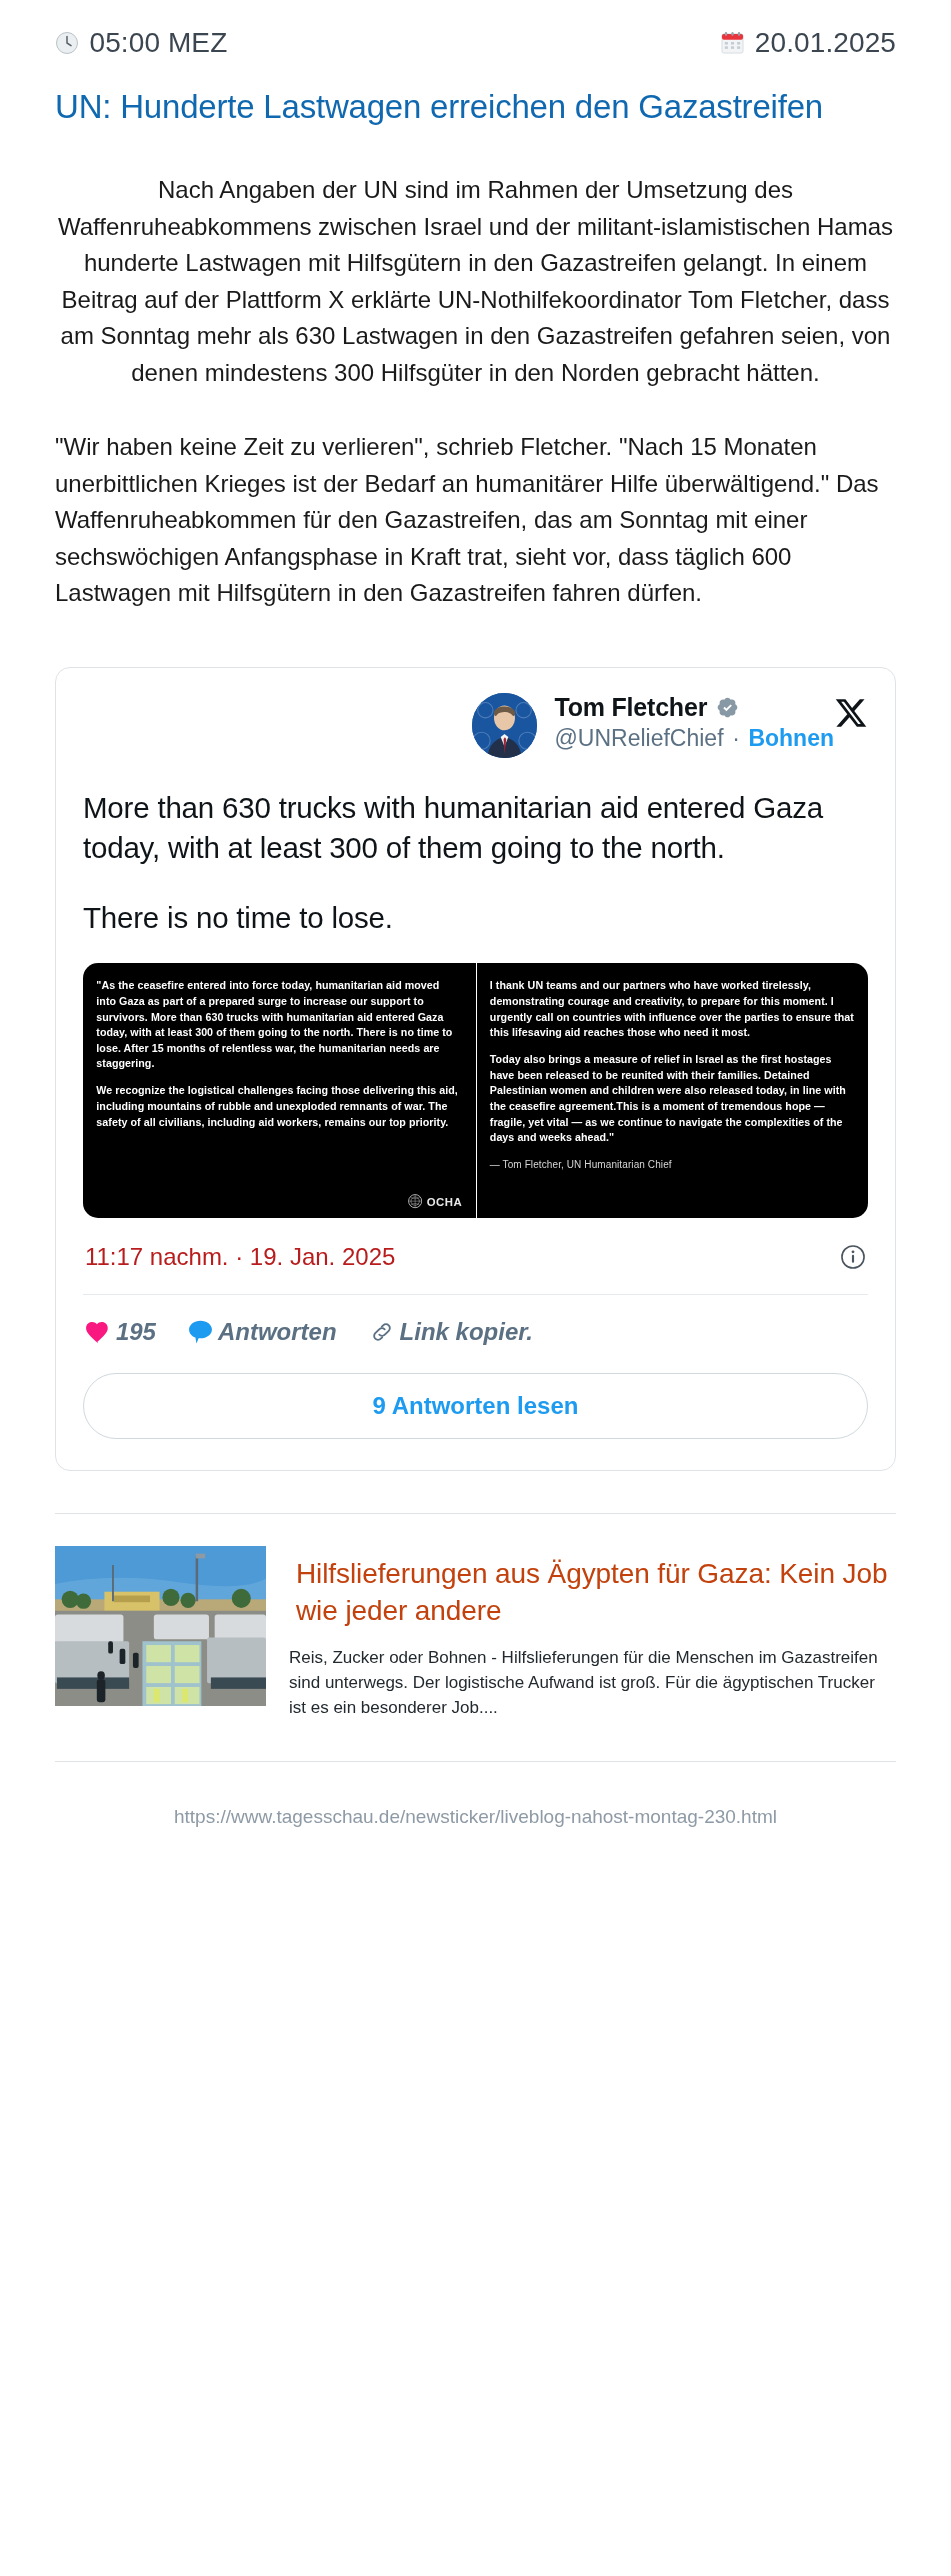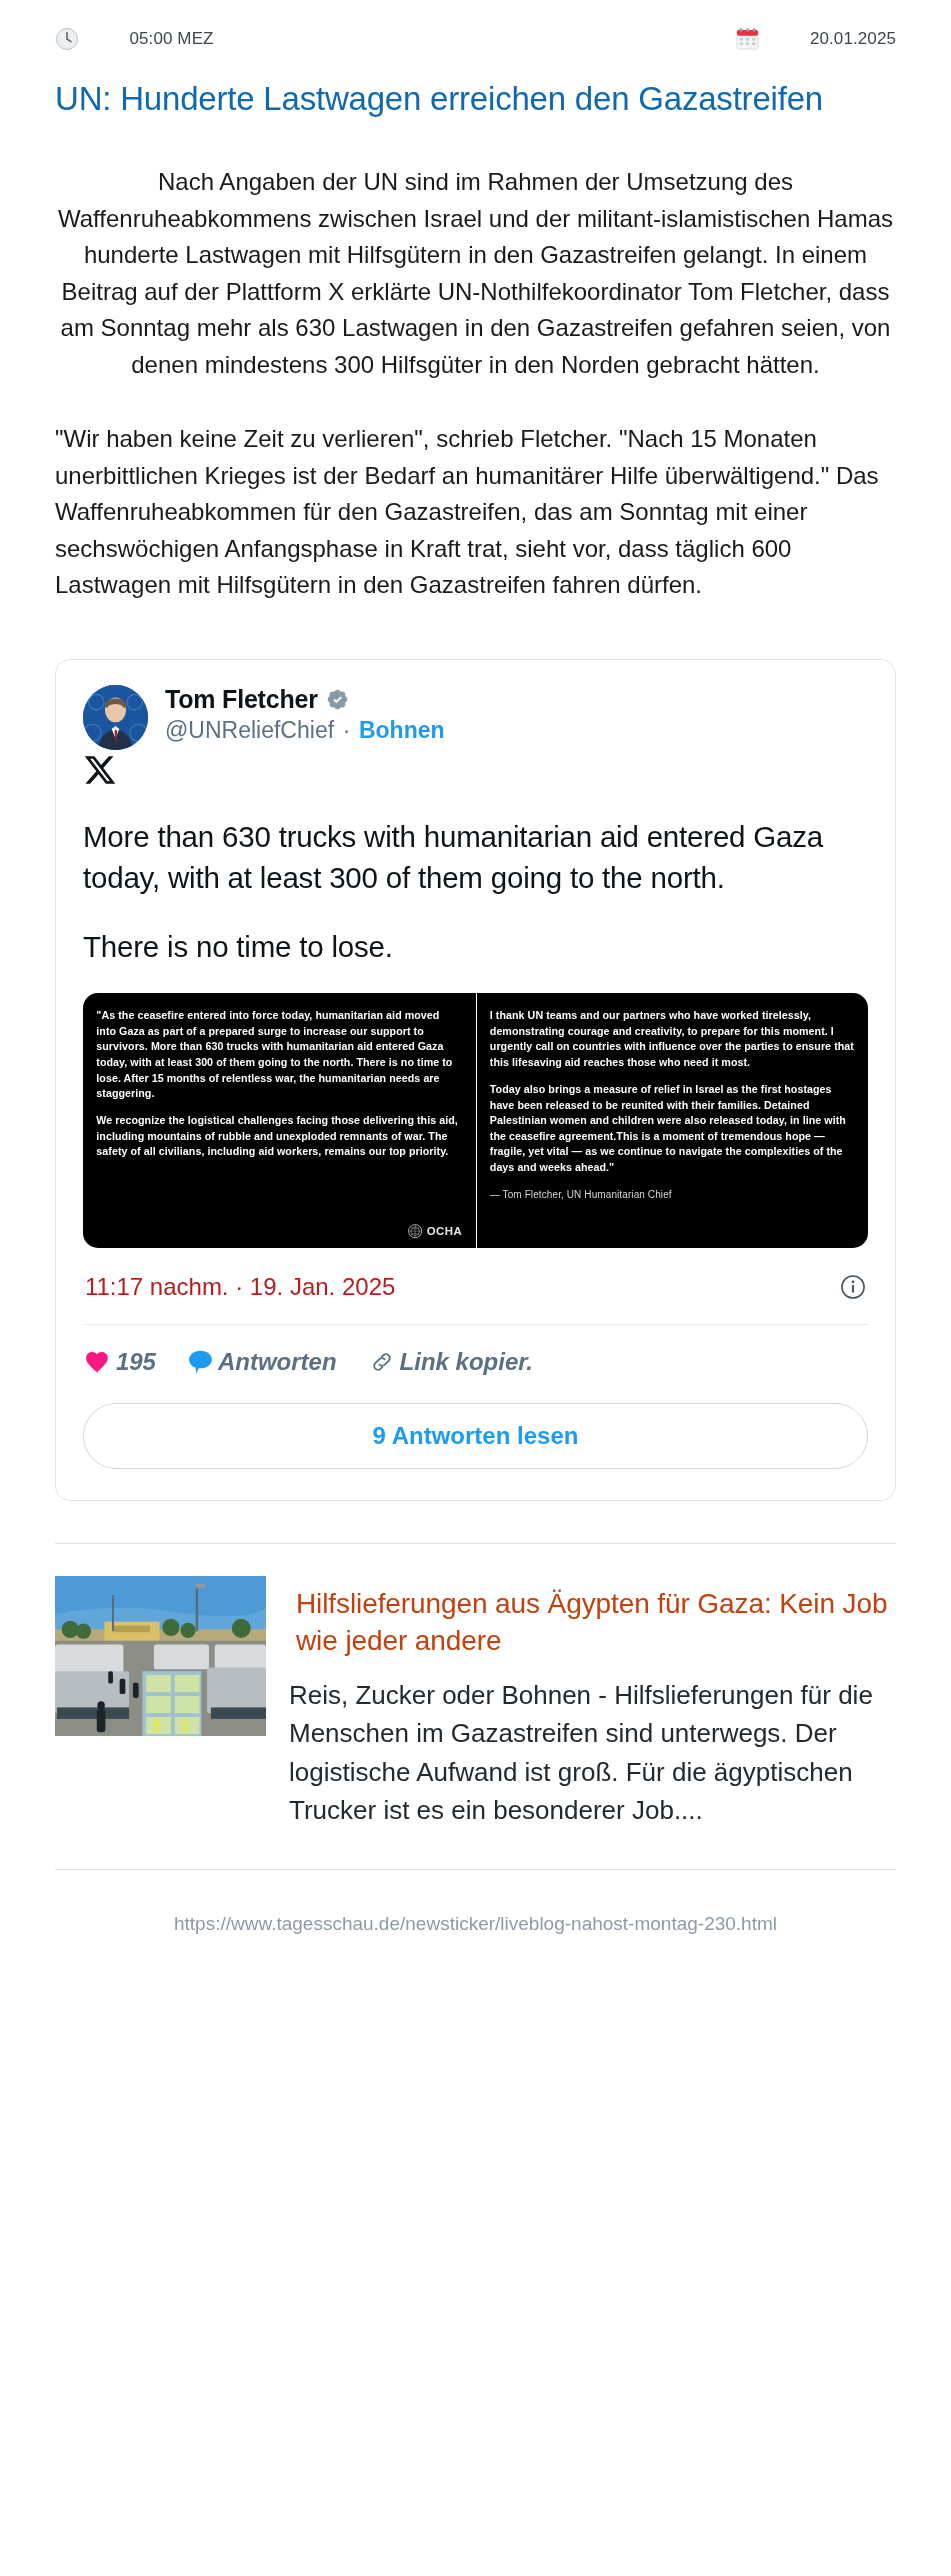--- a/index.html
+++ b/index.html
@@ -28,21 +28,21 @@
     display: flex;
     align-items: center;
     justify-content: space-between;
     padding-top: 27px;
     padding-bottom: 7.6px;
     font-size: 24px;
     color: #3c4650;
     letter-spacing: 0.1px;
   }
   .meta-item { display: flex; align-items: center; gap: 10.5px; }
-  .meta-text { font-size: 17px; color: #3c4650; margin-left: 40px; }
+  .meta-text { font-size: 28px; color: #3c4650; }
   .ico-clock { width: 24px; height: 24px; display: block; }
   .ico-cal   { width: 23px; height: 24px; display: block; }
 
   
   .headline {
     margin: 19px 0 0 0;
     font-size: 33px;
     line-height: 1.30;
     font-weight: 400;
     color: #1069b0;
@@ -62,22 +62,21 @@
   .tweet-card {
     margin: 55px 0 0 0;
     border: 1px solid #dfe3e6;
     border-radius: 15px;
     background: #fff;
     padding: 25px 27px 25px 27px;
   }
   .tweet-head {
     display: flex;
     align-items: flex-start;
-    justify-content: flex-start;
-    flex-direction: column;
+    justify-content: flex-end;
   }
   .tweet-user { display: flex; align-items: flex-start; gap: 17px; }
   .avatar {
     width: 65px; height: 65px; border-radius: 50%;
     overflow: hidden; flex: 0 0 65px;
     background: #17539f;
     position: relative;
   }
   .avatar svg { display:block; width:100%; height:100%; }
   .uname-row { display: flex; align-items: center; gap: 8.6px; }
@@ -201,21 +200,21 @@
   .teaser-title {
     margin: 7px;
     font-size: 28px;
     line-height: 1.33;
     font-weight: 400;
     color: #c2410c;
     letter-spacing: -0.1px;
   }
   .teaser-text {
     margin: 17px 0 0 0;
-    font-size: 26px;
+    font-size: 17px;
     line-height: 1.47;
     color: #232a2f;
   }
 
   
   .foot-divider {
     margin: 40px 0 0 0;
     border: 0; border-top: 1px solid #dfe3e6;
   }
   .foot {

